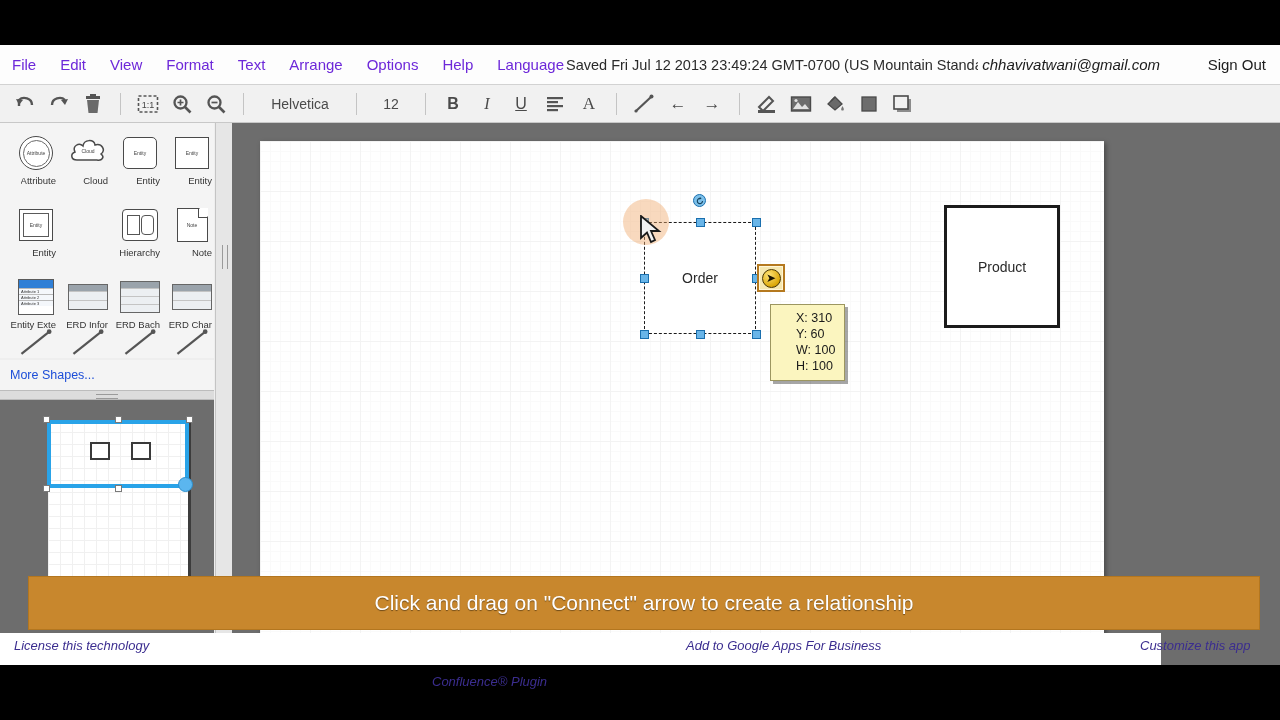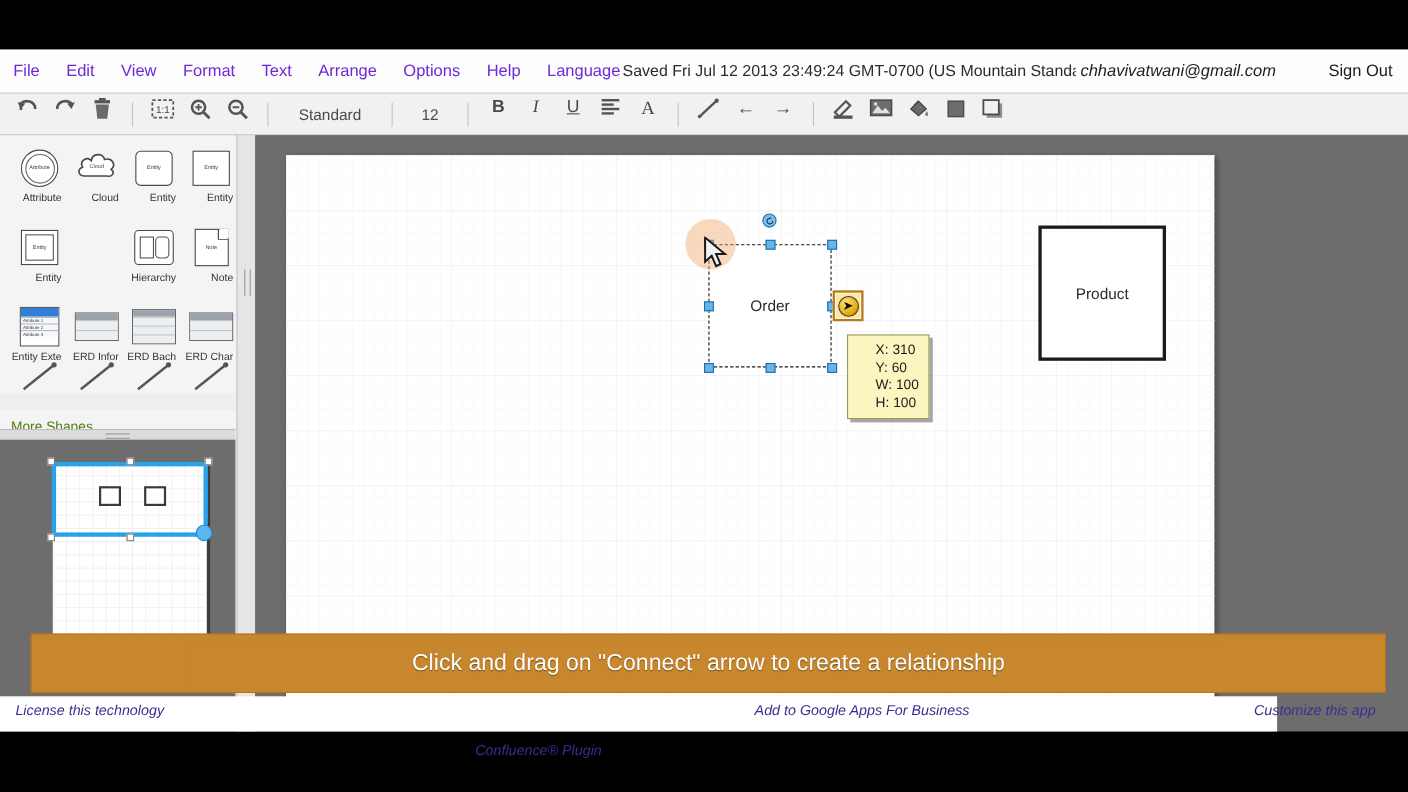--- a/index.html
+++ b/index.html
@@ -52,21 +52,21 @@
 
   
   .toolbar {
     position: absolute; left: 0; top: 85px; width: 1280px; height: 38px;
     background: #f1f1f1;
     border-bottom: 1px solid #c8c8c8;
     display: flex; align-items: center; padding-left: 8px;
   }
   .tb-btn {
     width: 34px; height: 30px;
-    display: flex; align-items: flex-start; justify-content: center;
+    display: flex; align-items: center; justify-content: center;
     cursor: pointer; color: #555; flex: none;
   }
   .tb-sep { width: 1px; height: 22px; background: #c4c4c4; margin: 0 10px; flex: none; }
   .tb-field {
     height: 26px; display: flex; align-items: center; justify-content: center;
     font-size: 14px; color: #4a4a4a; cursor: pointer; padding: 0 8px;
     flex: none;
   }
   .tb-font { width: 92px; }
   .tb-size { width: 48px; }
@@ -166,24 +166,24 @@
   .sh-erd {
     width: 40px; height: 26px; background: #fff;
     border: 1px solid #666; display: flex; flex-direction: column;
   }
   .sh-erd .eh { height: 6px; background: #9aa3ab; }
   .sh-erd .er { flex: 1; border-top: 1px solid #c4c4c4; background: #eceff2; }
   .sh-erd.big { height: 32px; }
   .sh-conn { width: 44px; height: 36px; }
 
   .more-shapes {
-    position: absolute; left: 0; top: 250px; width: 214px; height: 30px;
+    position: absolute; left: 0; top: 237px; width: 214px; height: 30px;
     background: #f4f4f4;
     display: flex; align-items: center; padding-left: 10px;
-    font-size: 12.5px; color: #4d7c0f; cursor: pointer;
+    font-size: 12.5px; color: #1d4ed8; cursor: pointer;
   }
   .panel-splitter {
     position: absolute; left: 0; top: 267px; width: 214px; height: 10px;
     background: #dcdcdc; border-top: 1px solid #bcbcbc;
     border-bottom: 1px solid #bcbcbc; cursor: row-resize;
   }
   .panel-splitter::after {
     content: ''; position: absolute; left: 50%; top: 3px;
     width: 22px; height: 3px; margin-left: -11px;
     border-top: 1px solid #9a9a9a; border-bottom: 1px solid #9a9a9a;
@@ -383,21 +383,21 @@
       </svg>
     </div>
     <div class="tb-btn">
       <svg width="20" height="20" viewBox="0 0 20 20">
         <circle cx="8.5" cy="8.5" r="6" fill="none" stroke="#555" stroke-width="2.3"></circle>
         <path d="M13 13 L18.5 18.5" stroke="#555" stroke-width="2.6"></path>
         <path d="M5.5 8.5 L11.5 8.5" stroke="#555" stroke-width="1.7"></path>
       </svg>
     </div>
     <div class="tb-sep"></div>
-    <div class="tb-field tb-font">Standard</div>
+    <div class="tb-field tb-font">Helvetica</div>
     <div class="tb-sep"></div>
     <div class="tb-field tb-size">12</div>
     <div class="tb-sep"></div>
     <div class="tb-btn tb-text">B</div>
     <div class="tb-btn tb-text it">I</div>
     <div class="tb-btn tb-text ul">U</div>
     <div class="tb-btn">
       <svg width="20" height="16" viewBox="0 0 20 16">
         <rect x="2" y="1" width="16" height="2.2" fill="#555"></rect>
         <rect x="2" y="5" width="11" height="2.2" fill="#555"></rect>

